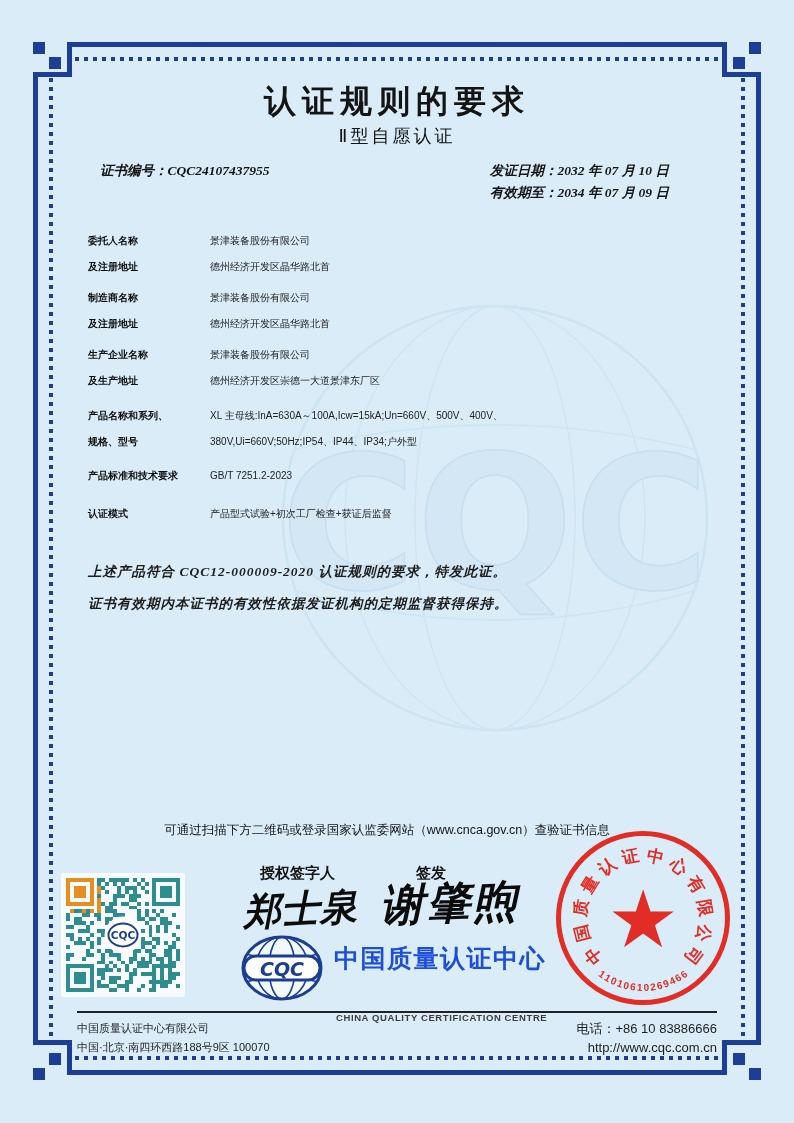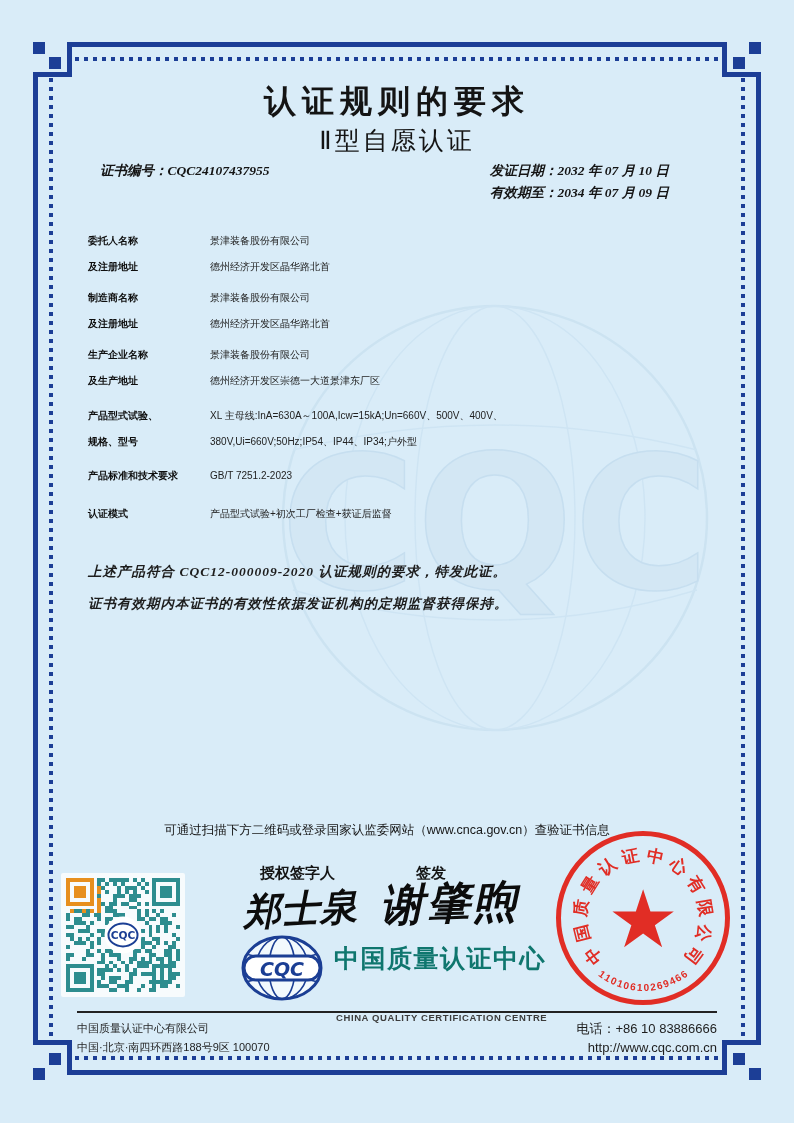--- a/index.html
+++ b/index.html
@@ -33,21 +33,21 @@
   .dash-top{left:75px;top:57px;width:644px}
   .dash-bottom{left:75px;top:1056px;width:644px}
   .dash-left{left:49px;top:78px;height:972px}
   .dash-right{left:741px;top:78px;height:972px}
 
   .sq{position:absolute;width:12px;height:12px;background:var(--navy);}
 
   .watermark{position:absolute;left:245px;top:290px;opacity:.55;z-index:0;}
 
   .title{position:absolute;left:0;right:0;top:80px;text-align:center;font-size:32px;font-weight:800;letter-spacing:6px;z-index:1}
-  .subtitle{position:absolute;left:0;right:0;top:124px;text-align:center;font-size:25px;letter-spacing:3px;z-index:1}
+  .subtitle{position:absolute;left:0;right:0;top:124px;text-align:center;font-size:18px;letter-spacing:3px;z-index:1}
 
   .kai{font-family:"Liberation Serif",serif;font-style:italic;font-weight:700;}
   .certno{position:absolute;left:100px;top:162px;font-size:13.5px;z-index:1}
   .dates{position:absolute;left:490px;top:160px;font-size:13.5px;line-height:22px;z-index:1}
 
   .fields{position:absolute;left:88px;top:228px;width:628px;z-index:1}
   .frow{display:flex;font-size:10px;line-height:26px}
   .frow:nth-child(1){margin-bottom:5px}
   .frow:nth-child(2){margin-bottom:5px}
   .frow:nth-child(3){margin-bottom:9px}
@@ -66,21 +66,21 @@
   .qr svg{display:block;width:114px;height:114px}
 
   .sig-label{position:absolute;font-size:15px;font-weight:700;z-index:1}
   .sig-label-1{left:260px;top:864px}
   .sig-label-2{left:416px;top:864px}
   .sig-name{position:absolute;font-family:"Liberation Serif",serif;font-style:italic;font-weight:700;color:#0c0c0c;z-index:1}
   .sig-name-1{left:243px;top:884px;font-size:38px;transform:rotate(-3deg);letter-spacing:0px}
   .sig-name-2{left:380px;top:874px;font-size:44px;transform:rotate(-2deg);letter-spacing:2px}
 
   .cqc-globe{position:absolute;left:240px;top:934px;z-index:1}
-  .org-cn{position:absolute;left:334px;top:942px;font-size:25px;font-weight:800;letter-spacing:1.5px;color:#0f766e;z-index:1}
+  .org-cn{position:absolute;left:334px;top:942px;font-size:25px;font-weight:800;letter-spacing:1.5px;color:#1d4ed8;z-index:1}
   .org-en{position:absolute;left:336px;top:1012px;font-size:9.5px;font-weight:700;letter-spacing:.6px;color:#3c3c3c;z-index:1}
 
   .stamp{position:absolute;left:556px;top:831px;width:174px;height:174px;z-index:3;opacity:.95}
   .stamp-ring{position:absolute;inset:0;border:5px solid var(--stamp-red);border-radius:50%}
   .stamp-star{position:absolute;inset:0;display:flex;align-items:center;justify-content:center;font-size:80px;color:var(--stamp-red);line-height:1;padding-top:4px}
   .stamp-ch{position:absolute;left:calc(50% - 10px);top:calc(50% - 10px);width:20px;height:20px;display:flex;align-items:center;justify-content:center;font-size:17px;font-weight:800;color:var(--stamp-red)}
   .stamp-dg{position:absolute;left:calc(50% - 6px);top:calc(50% - 6px);width:12px;height:12px;display:flex;align-items:center;justify-content:center;font-size:10px;font-weight:800;color:var(--stamp-red)}
 
   .footer-rule{position:absolute;left:77px;top:1011px;width:640px;height:2px;background:#222;z-index:1}
   .footer-left{position:absolute;left:77px;top:1019px;font-size:11px;line-height:19px;color:#1e1e1e;z-index:1}
@@ -163,21 +163,21 @@
           <div>生产企业名称</div>
           <div>及生产地址</div>
         </div>
         <div class="fvalue">
           <div>景津装备股份有限公司</div>
           <div>德州经济开发区崇德一大道景津东厂区</div>
         </div>
       </div>
       <div class="frow">
         <div class="flabel">
-          <div>产品型式试验、</div>
+          <div>产品名称和系列、</div>
           <div>规格、型号</div>
         </div>
         <div class="fvalue">
           <div>XL 主母线:InA=630A～100A,Icw=15kA;Un=660V、500V、400V、</div>
           <div>380V,Ui=660V;50Hz;IP54、IP44、IP34;户外型</div>
         </div>
       </div>
       <div class="frow">
         <div class="flabel">
           <div>产品标准和技术要求</div>

